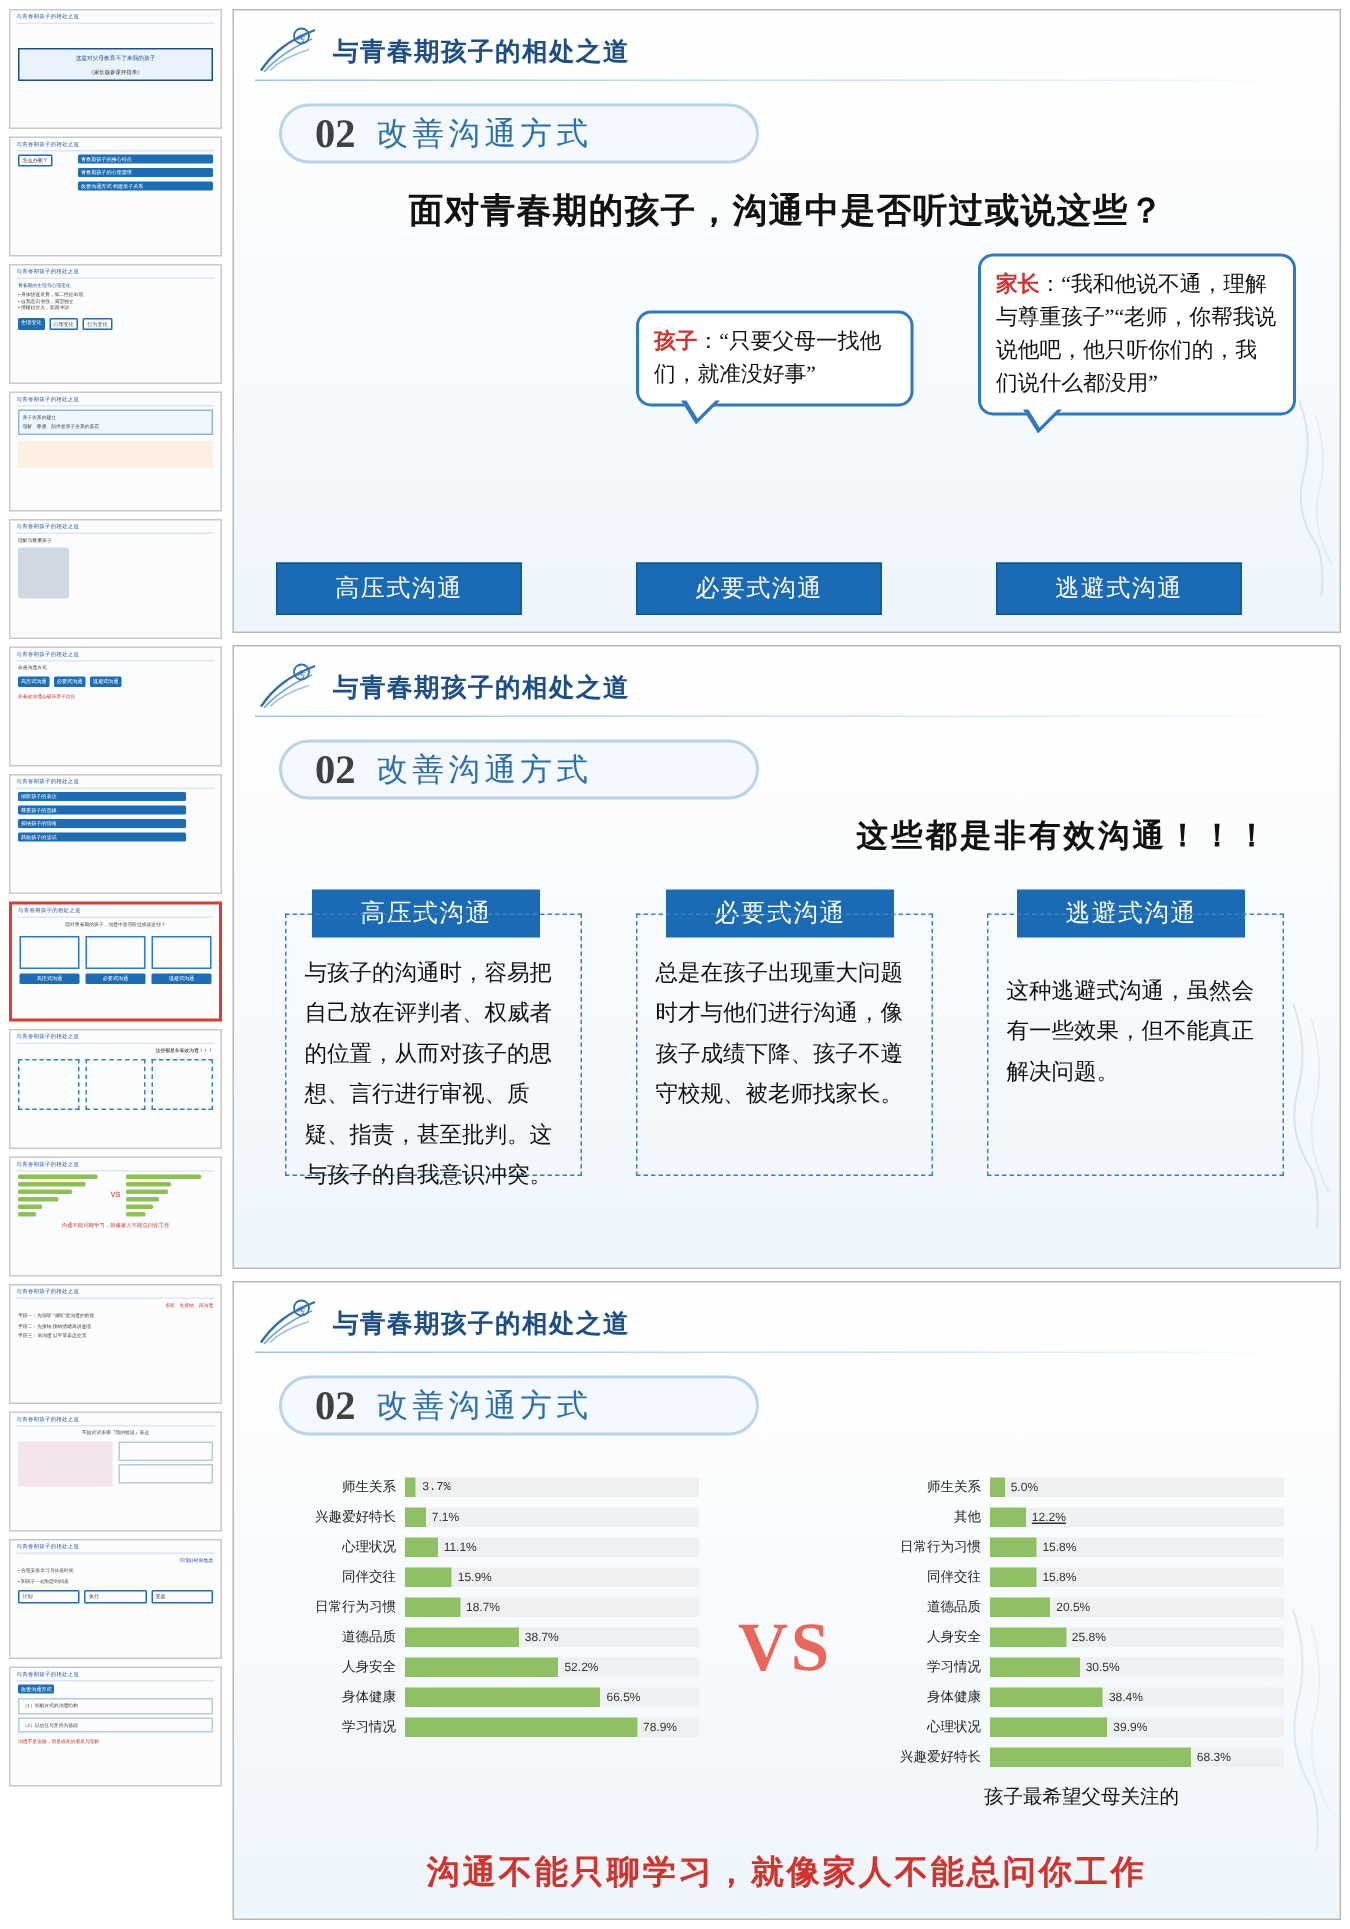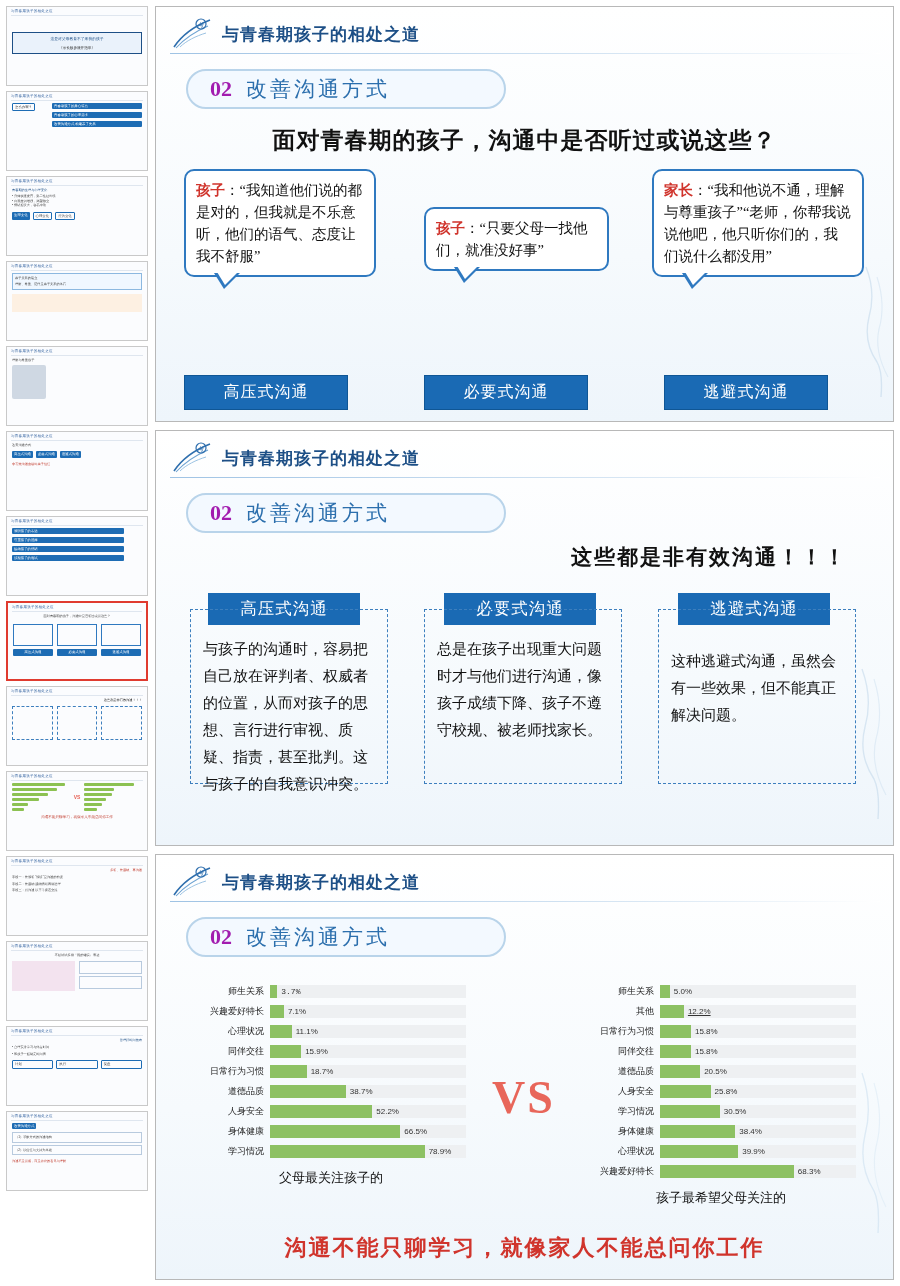--- a/index.html
+++ b/index.html
@@ -75,21 +75,21 @@
     position: absolute; left: 30px; top: 62px;
     width: 320px; height: 40px;
     border: 2px solid #b9d4ea;
     border-radius: 20px;
     background: #f3f9ff;
     display: flex; align-items: center; gap: 14px;
     padding-left: 22px;
   }
   .sec-num {
     font-family: "Liberation Serif", serif;
-    font-size: 22px; color: #a21caf; font-weight: bold;
+    font-size: 27px; color: #404040; font-weight: bold;
   }
   .sec-name {
     font-family: "Liberation Serif", serif;
     font-size: 21px; color: #2c6fad; letter-spacing: 3px;
   }
   .big-q {
     position: absolute; left: 0; right: 0; top: 118px;
     text-align: center;
     font-family: "Liberation Serif", serif;
     font-size: 23px; font-weight: bold; color: #111;
@@ -414,23 +414,20 @@
     </div>
     <div class="hdr-rule"></div>
 
     <div class="sec-pill">
       <span class="sec-num">02</span>
       <span class="sec-name">改善沟通方式</span>
     </div>
 
     <div class="big-q">面对青春期的孩子，沟通中是否听过或说这些？</div>
 
-    <div class="bubble" style="left:28px; top:162px; width:192px;">
-      <span class="who">孩子</span><span>：</span><span>“我知道他们说的都是对的，但我就是不乐意听，他们的语气、态度让我不舒服”</span>
-    </div>
 
     <div class="bubble" style="left:268px; top:200px; width:185px;">
       <span class="who">孩子</span><span>：</span><span>“只要父母一找他们，就准没好事”</span>
     </div>
 
     <div class="bubble" style="left:496px; top:162px; width:212px;">
       <span class="who">家长</span><span>：</span><span>“我和他说不通，理解与尊重孩子”“老师，你帮我说说他吧，他只听你们的，我们说什么都没用”</span>
     </div>
 
     <div class="label-blue" style="left:28px; top:368px; width:164px;">高压式沟通</div>
@@ -559,21 +556,20 @@
             </div>
           </div>
           <div class="ch-row">
             <div class="ch-label">学习情况</div>
             <div class="ch-track">
               <div class="ch-fill" style="width: 78.9%; background: rgb(141, 193, 99);"></div>
               <span class="ch-val" style="left: 78.9%;">78.9%</span>
             </div>
           </div>
 
-      <div class="ch-cap">父母最关注孩子的</div>
         </div>
       <div class="vs">VS</div>
       <div class="chart-col" id="chart-right" style="left:390px;">
           <div class="ch-row">
             <div class="ch-label">师生关系</div>
             <div class="ch-track">
               <div class="ch-fill" style="width: 5%; background: rgb(141, 193, 99);"></div>
               <span class="ch-val" style="left: 5%;">5.0%</span>
             </div>
           </div>

